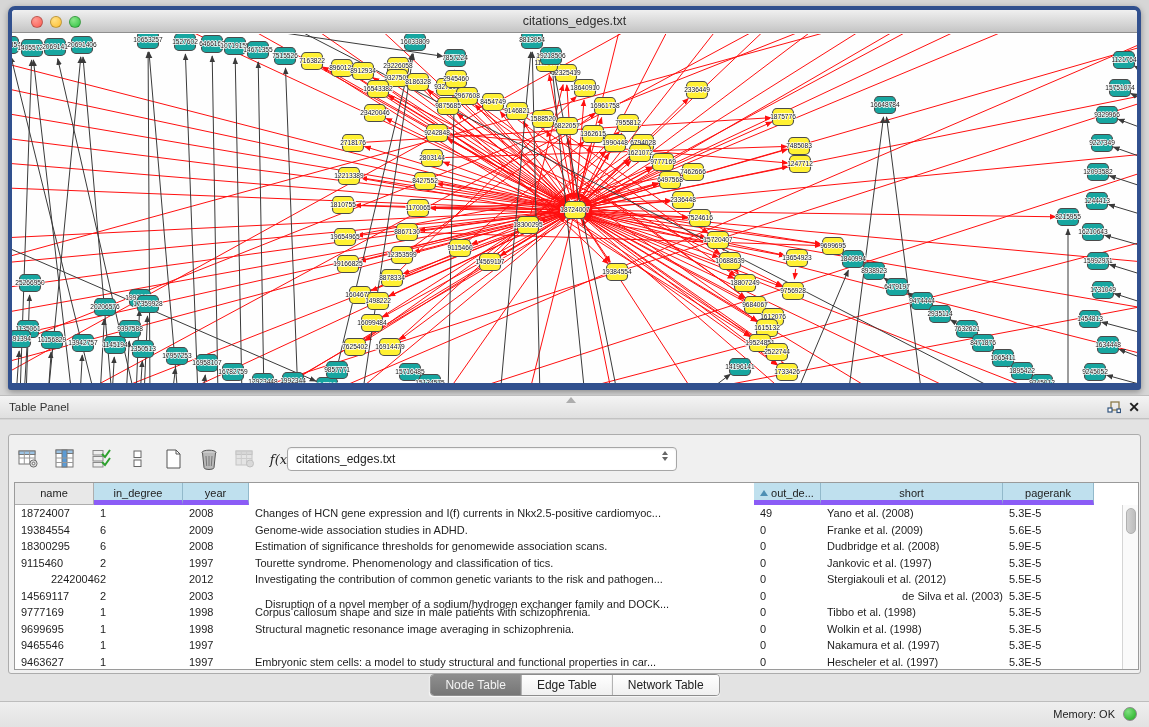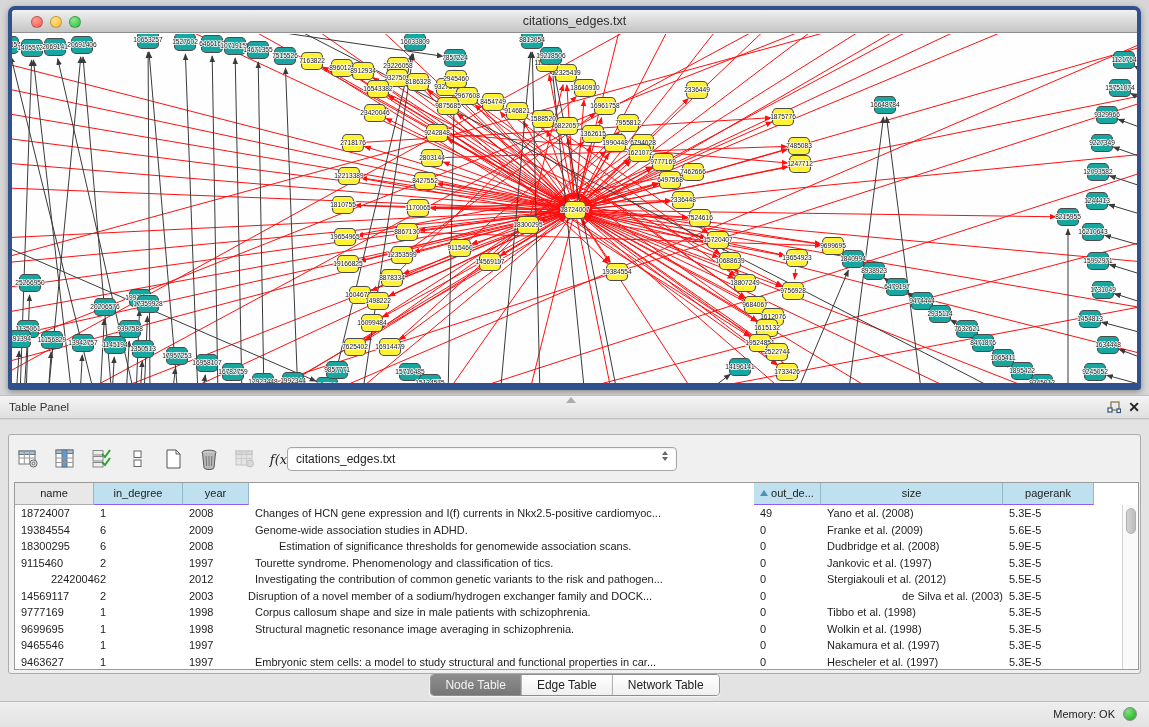--- a/index.html
+++ b/index.html
@@ -41,21 +41,21 @@
   .combo-arrows { position:absolute; right:8px; top:3px; display:flex; flex-direction:column; gap:2px; }
   .combo-arrows i { display:block; width:0; height:0; border-left:3.5px solid transparent;
     border-right:3.5px solid transparent; }
   .car-up { border-bottom:4px solid #666; } .car-dn { border-top:4px solid #666; }
 
   
   .dtable { left:14px; top:482px; width:1125px; height:188px; background:#fff;
     border:1px solid #9A9A9A; overflow:hidden; }
   .thead { position:absolute; left:0; top:0; height:22px; width:100%; }
   .th { position:absolute; top:0; height:22px; background:#BFE0EE;
-    border-right:1px solid #92B9CB; border-bottom:1px solid #8b5cf6;
+    border-right:1px solid #92B9CB; border-bottom:5px solid #8b5cf6;
     font-size:11px; color:#222; text-align:center; line-height:21px; overflow:hidden; white-space:nowrap; }
   .th.gray { background:#E8E8E8; border-right:1px solid #ADADAD; border-bottom:1px solid #ADADAD; }
   .sort-tri { display:inline-block; width:0; height:0; border-left:4px solid transparent;
     border-right:4px solid transparent; border-bottom:6px solid #4E8FB4; margin-right:3px;
     transform:translateY(-1px); }
   .trow { position:absolute; left:0; height:16.5px; width:100%; font-size:11px; color:#1d1d1d; }
   .td { position:absolute; top:0; height:16.5px; line-height:16px; overflow:hidden;
     white-space:nowrap; padding-left:6px; }
   .vscroll { position:absolute; left:1107px; top:22px; width:16px; height:166px;
     background:#FAFAFA; border-left:1px solid #D5D5D5; }
@@ -928,21 +928,21 @@
       <i class="car-dn"></i>
     </span>
 </div>
 
 <div class="abs dtable" id="dtable">
   <div class="thead" id="thead">
       <div class="th gray" style="left: 0px; width: 79px;">name</div>
       <div class="th" style="left: 79px; width: 89px;">in_degree</div>
       <div class="th" style="left: 168px; width: 66px;">year</div>
       <div class="th" style="left: 739px; width: 67px;"><span class="sort-tri"></span>out_de...</div>
-      <div class="th" style="left: 806px; width: 182px;">size</div>
+      <div class="th" style="left: 806px; width: 182px;">short</div>
       <div class="th" style="left: 988px; width: 91px;">pagerank</div>
     </div>
   <div id="tbody">
       <div class="trow" style="top: 22px;">
         <div class="td" style="left: 0px; width: 79px;">18724007</div>
         <div class="td" style="left: 79px; width: 89px;">1</div>
         <div class="td" style="left: 168px; width: 66px;">2008</div>
         <div class="td" style="left: 234px; width: 505px;">Changes of HCN gene expression and I(f) currents in Nkx2.5-positive cardiomyoc...</div>
         <div class="td" style="left: 739px; width: 67px;">49</div>
         <div class="td" style="left: 806px; width: 182px;">Yano et al. (2008)</div>
@@ -954,21 +954,21 @@
         <div class="td" style="left: 168px; width: 66px;">2009</div>
         <div class="td" style="left: 234px; width: 505px;">Genome-wide association studies in ADHD.</div>
         <div class="td" style="left: 739px; width: 67px;">0</div>
         <div class="td" style="left: 806px; width: 182px;">Franke et al. (2009)</div>
         <div class="td" style="left: 988px; width: 91px;">5.6E-5</div>
       </div>
       <div class="trow" style="top: 55px;">
         <div class="td" style="left: 0px; width: 79px;">18300295</div>
         <div class="td" style="left: 79px; width: 89px;">6</div>
         <div class="td" style="left: 168px; width: 66px;">2008</div>
-        <div class="td" style="left: 234px; width: 505px; margin-left: 24px;">Estimation of significance thresholds for genomewide association scans.</div>
+        <div class="td" style="left: 234px; width: 505px;">Estimation of significance thresholds for genomewide association scans.</div>
         <div class="td" style="left: 739px; width: 67px;">0</div>
         <div class="td" style="left: 806px; width: 182px;">Dudbridge et al. (2008)</div>
         <div class="td" style="left: 988px; width: 91px;">5.9E-5</div>
       </div>
       <div class="trow" style="top: 71.5px;">
         <div class="td" style="left: 0px; width: 79px;">9115460</div>
         <div class="td" style="left: 79px; width: 89px;">2</div>
         <div class="td" style="left: 168px; width: 66px;">1997</div>
         <div class="td" style="left: 234px; width: 505px;">Tourette syndrome. Phenomenology and classification of tics.</div>
         <div class="td" style="left: 739px; width: 67px;">0</div>
@@ -981,21 +981,21 @@
         <div class="td" style="left: 168px; width: 66px;">2012</div>
         <div class="td" style="left: 234px; width: 505px;">Investigating the contribution of common genetic variants to the risk and pathogen...</div>
         <div class="td" style="left: 739px; width: 67px;">0</div>
         <div class="td" style="left: 806px; width: 182px;">Stergiakouli et al. (2012)</div>
         <div class="td" style="left: 988px; width: 91px;">5.5E-5</div>
       </div>
       <div class="trow" style="top: 104.5px;">
         <div class="td" style="left: 0px; width: 79px;">14569117</div>
         <div class="td" style="left: 79px; width: 89px;">2</div>
         <div class="td" style="left: 168px; width: 66px;">2003</div>
-        <div class="td" style="left: 227px; width: 505px;">Disruption of a novel member of a sodium/hydrogen exchanger family and DOCK...</div>
+        <div class="td" style="left: 244px; width: 505px; margin-top: 8px;">Disruption of a novel member of a sodium/hydrogen exchanger family and DOCK...</div>
         <div class="td" style="left: 739px; width: 67px;">0</div>
         <div class="td" style="left: 806px; width: 182px; text-align: right;">de Silva et al. (2003)</div>
         <div class="td" style="left: 988px; width: 91px;">5.3E-5</div>
       </div>
       <div class="trow" style="top: 121px;">
         <div class="td" style="left: 0px; width: 79px;">9777169</div>
         <div class="td" style="left: 79px; width: 89px;">1</div>
         <div class="td" style="left: 168px; width: 66px;">1998</div>
         <div class="td" style="left: 234px; width: 505px;">Corpus callosum shape and size in male patients with schizophrenia.</div>
         <div class="td" style="left: 739px; width: 67px;">0</div>

